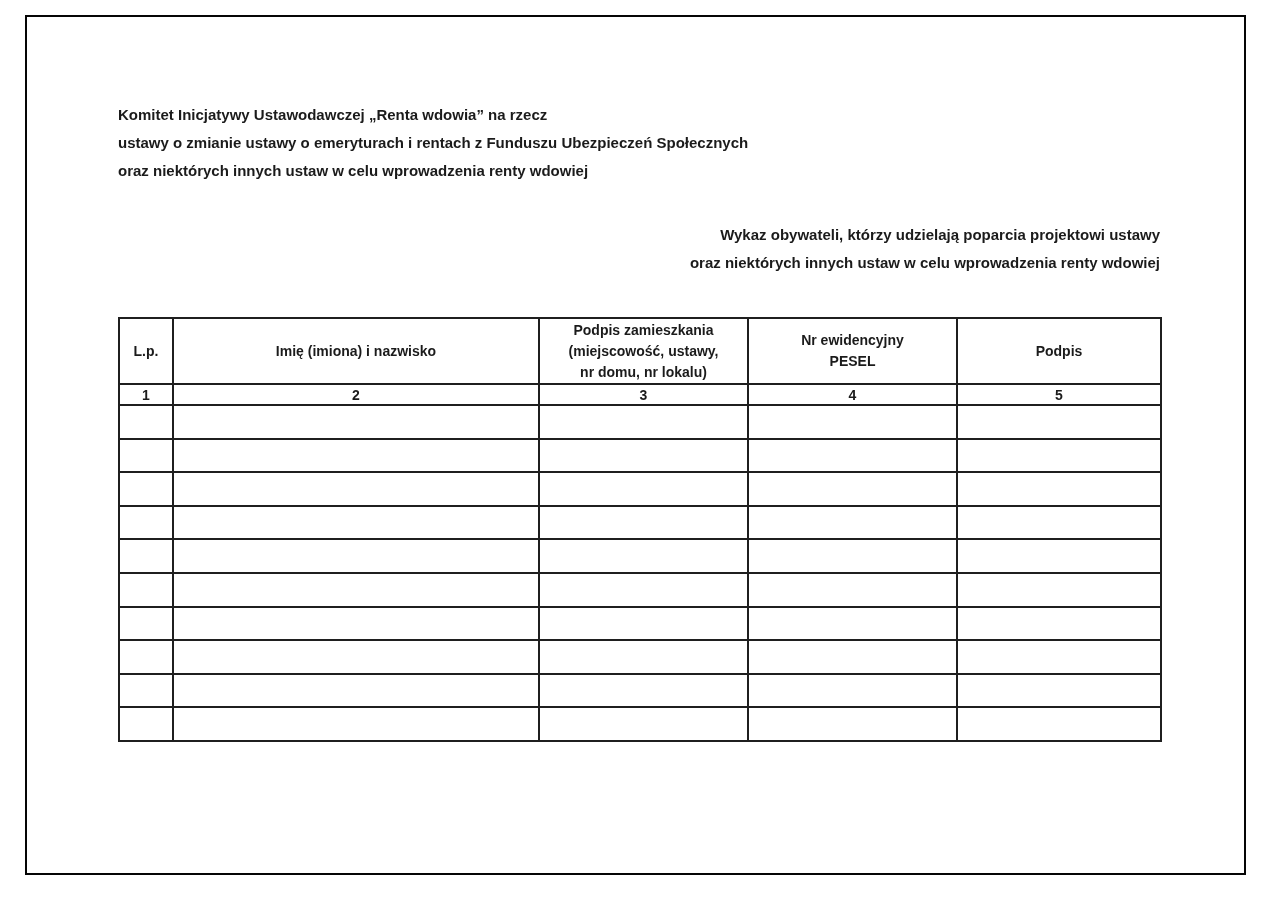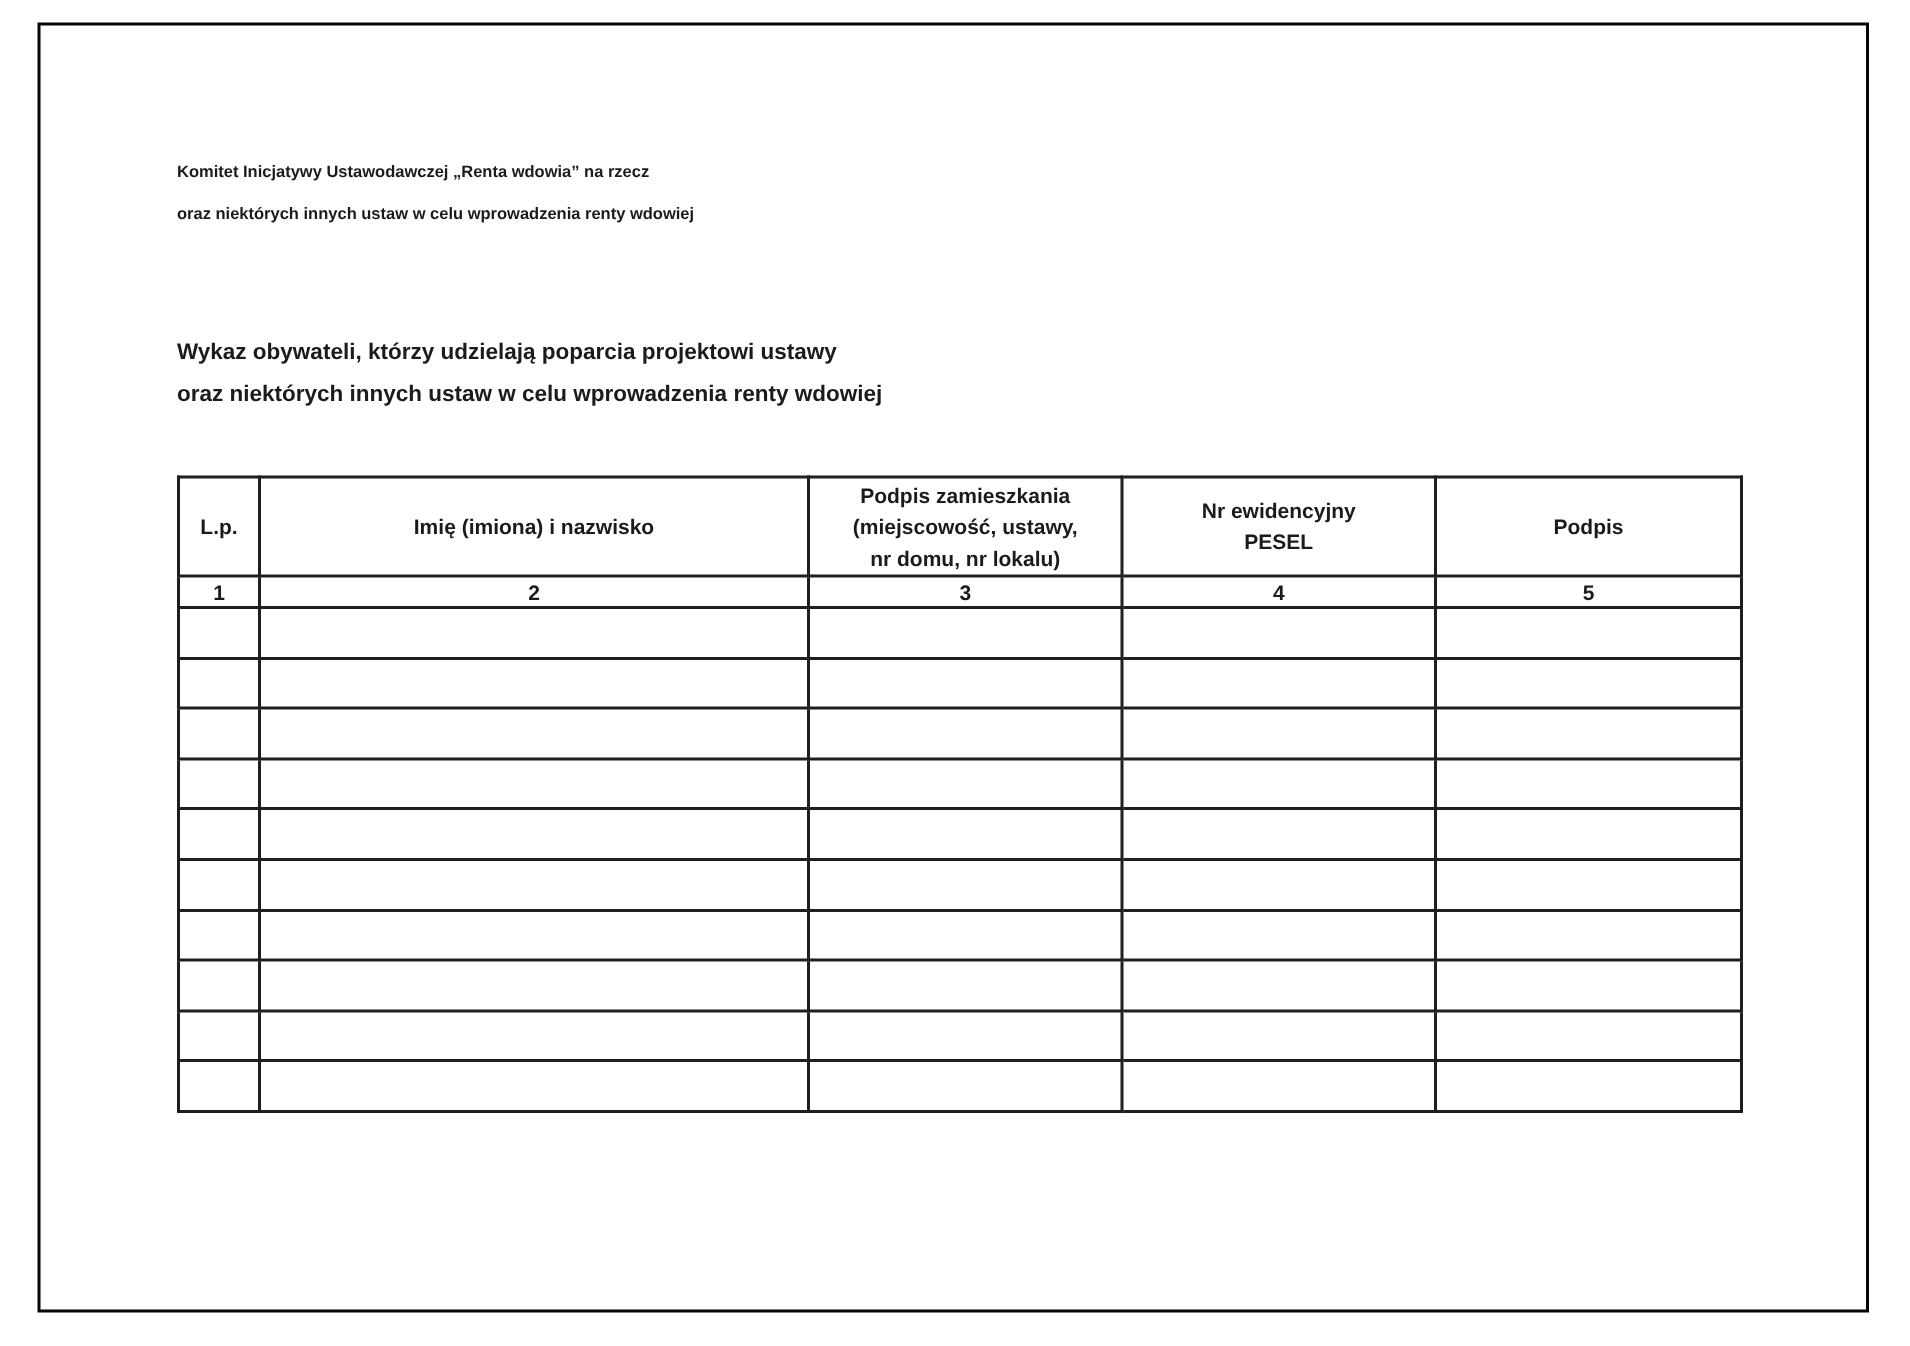--- a/index.html
+++ b/index.html
@@ -17,34 +17,34 @@
     left: 25px; top: 15px;
     width: 1221px; height: 860px;
     border: 2px solid #050505;
     box-sizing: border-box;
     background: #ffffff;
   }
   .committee {
     position: absolute;
     left: 118px; top: 101px;
     width: 900px;
-    font-size: 11px;
+    font-size: 15px;
     font-weight: 700;
     line-height: 28px;
     text-align: left;
     white-space: nowrap;
   }
   .form-title {
     position: absolute;
     left: 118px; top: 221px;
     width: 1042px;
     font-size: 15px;
     font-weight: 700;
     line-height: 28px;
-    text-align: left;
+    text-align: right;
   }
   .support-table {
     position: absolute;
     left: 118px; top: 317px;
     width: 1042px;
     border-collapse: collapse;
     table-layout: fixed;
     background: #ffffff;
   }
   .support-table th, .support-table td {
@@ -73,20 +73,21 @@
   }
 </style>
 </head>
 <body>
 
 <div class="canvas">
   <div class="page-border"></div>
 
   <div class="committee">
     <div>Komitet Inicjatywy Ustawodawczej „Renta wdowia” na rzecz</div>
+    <div>ustawy o zmianie ustawy o emeryturach i rentach z Funduszu Ubezpieczeń Społecznych</div>
     <div>oraz niektórych innych ustaw w celu wprowadzenia renty wdowiej</div>
   </div>
 
   <div class="form-title">
     <div>Wykaz obywateli, którzy udzielają poparcia projektowi ustawy</div>
     <div>oraz niektórych innych ustaw w celu wprowadzenia renty wdowiej</div>
   </div>
 
   <table class="support-table">
     <colgroup>

